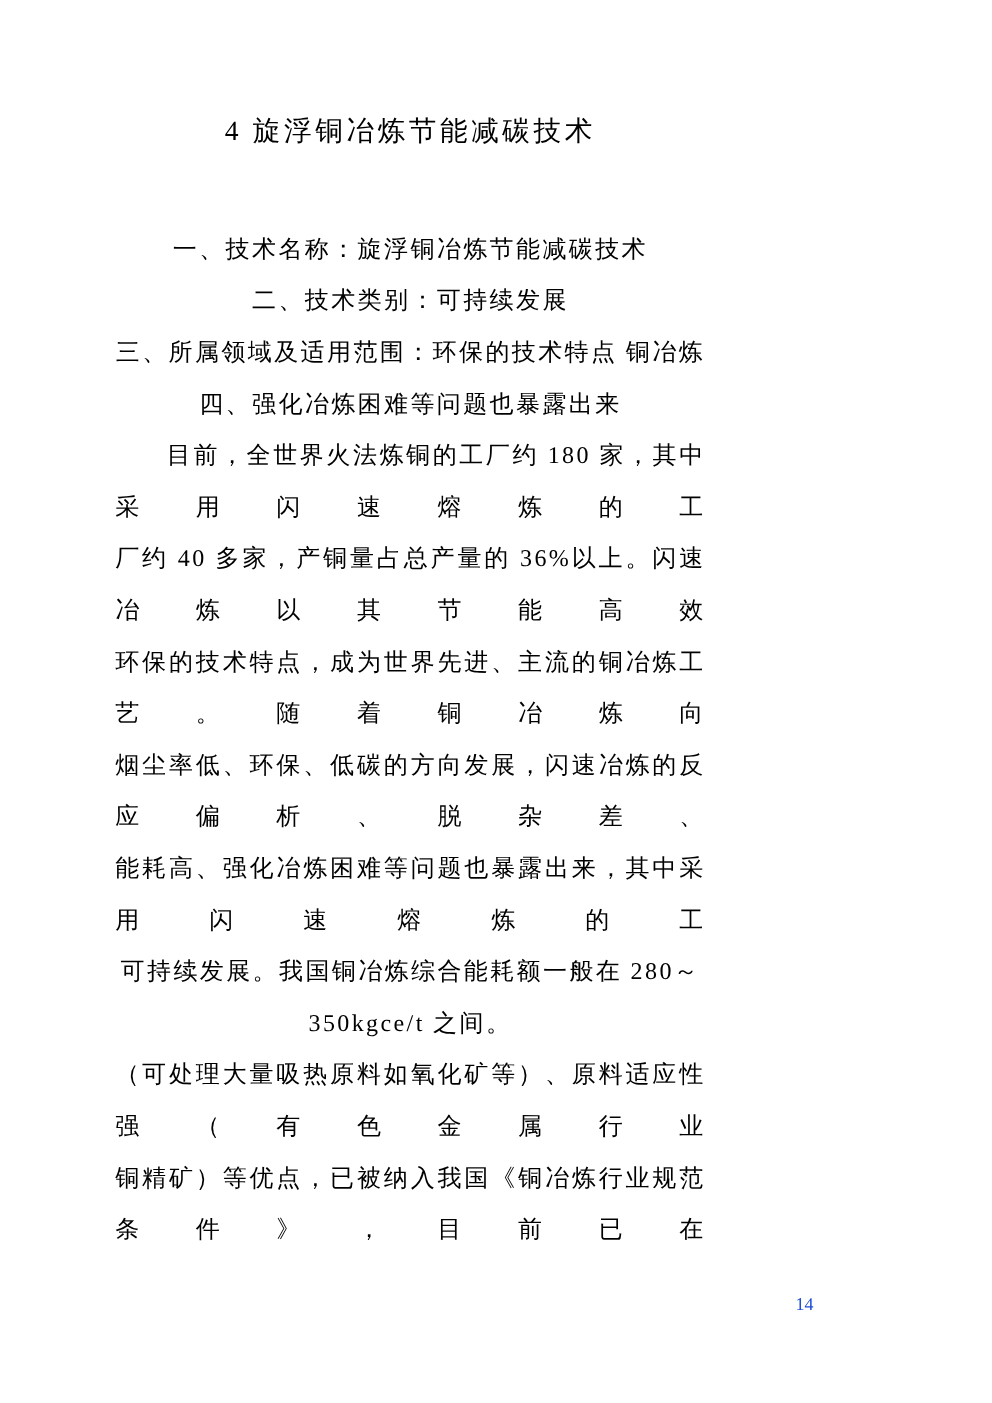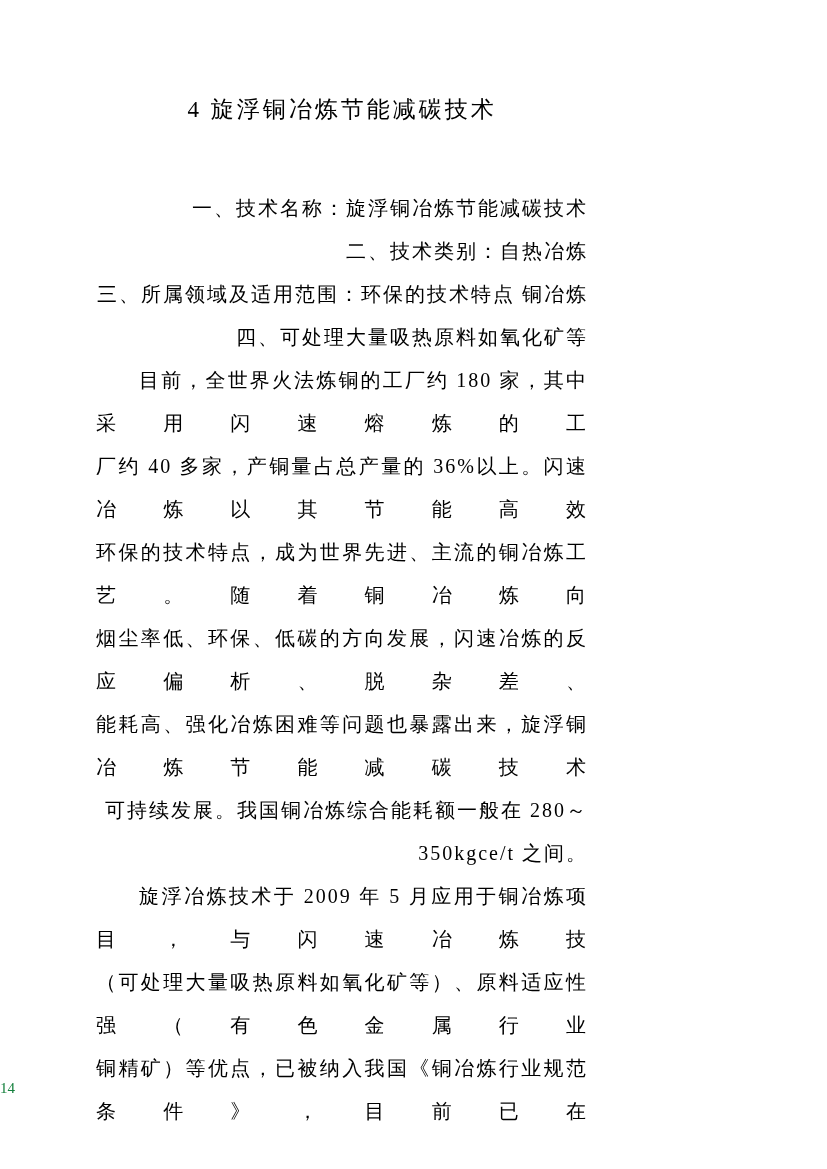--- a/index.html
+++ b/index.html
@@ -27,60 +27,59 @@
     line-height: 43px;
     text-align: center;
     letter-spacing: 3px;
     margin-bottom: 56px;
     white-space: nowrap;
   }
   .line {
     font-size: 20px;
     line-height: 43px;
     letter-spacing: 2px;
-    text-align: right;
+    text-align: center;
   }
   .line.fill {
     text-align: justify;
     text-align-last: justify;
   }
   .line.first {
     text-indent: 2.15em;
   }
   .footer {
     position: absolute;
     left: 0;
     right: 0;
     top: 1078px;
-    text-align: left;
+    text-align: right;
     font-size: 15px;
     line-height: 20px;
-    color: #15803d;
+    color: #1d4ed8;
   }
 </style>
 </head>
 <body>
 
 <div class="page">
   <div class="content">
     <div class="title">4 旋浮铜冶炼节能减碳技术</div>
     <div>
         <div class="line heading">一、技术名称：旋浮铜冶炼节能减碳技术</div>
-        <div class="line heading">二、技术类别：自热冶炼</div>
+        <div class="line heading">二、技术类别：可持续发展</div>
         <div class="line heading">三、所属领域及适用范围：环保的技术特点 铜冶炼</div>
-        <div class="line heading">四、可处理大量吸热原料如氧化矿等</div>
+        <div class="line heading">四、强化冶炼困难等问题也暴露出来</div>
         <div class="paragraph">
           <div class="line first fill">目前，全世界火法炼铜的工厂约 180 家，其中采用闪速熔炼的工</div>
           <div class="line fill">厂约 40 多家，产铜量占总产量的 36%以上。闪速冶炼以其节能高效</div>
           <div class="line fill">环保的技术特点，成为世界先进、主流的铜冶炼工艺。随着铜冶炼向</div>
           <div class="line fill">烟尘率低、环保、低碳的方向发展，闪速冶炼的反应偏析、脱杂差、</div>
-          <div class="line fill">能耗高、强化冶炼困难等问题也暴露出来，旋浮铜冶炼节能减碳技术</div>
+          <div class="line fill">能耗高、强化冶炼困难等问题也暴露出来，其中采用闪速熔炼的工</div>
           <div class="line">可持续发展。我国铜冶炼综合能耗额一般在 280～350kgce/t 之间。</div>
         </div>
         <div class="paragraph">
-          <div class="line first fill">旋浮冶炼技术于 2009 年 5 月应用于铜冶炼项目，与闪速冶炼技</div>
           <div class="line fill">（可处理大量吸热原料如氧化矿等）、原料适应性强（有色金属行业</div>
           <div class="line fill">铜精矿）等优点，已被纳入我国《铜冶炼行业规范条件》，目前已在</div>
         </div>
       </div>
   </div>
   <div class="footer">14</div>
 </div>
 
 </body></html>

